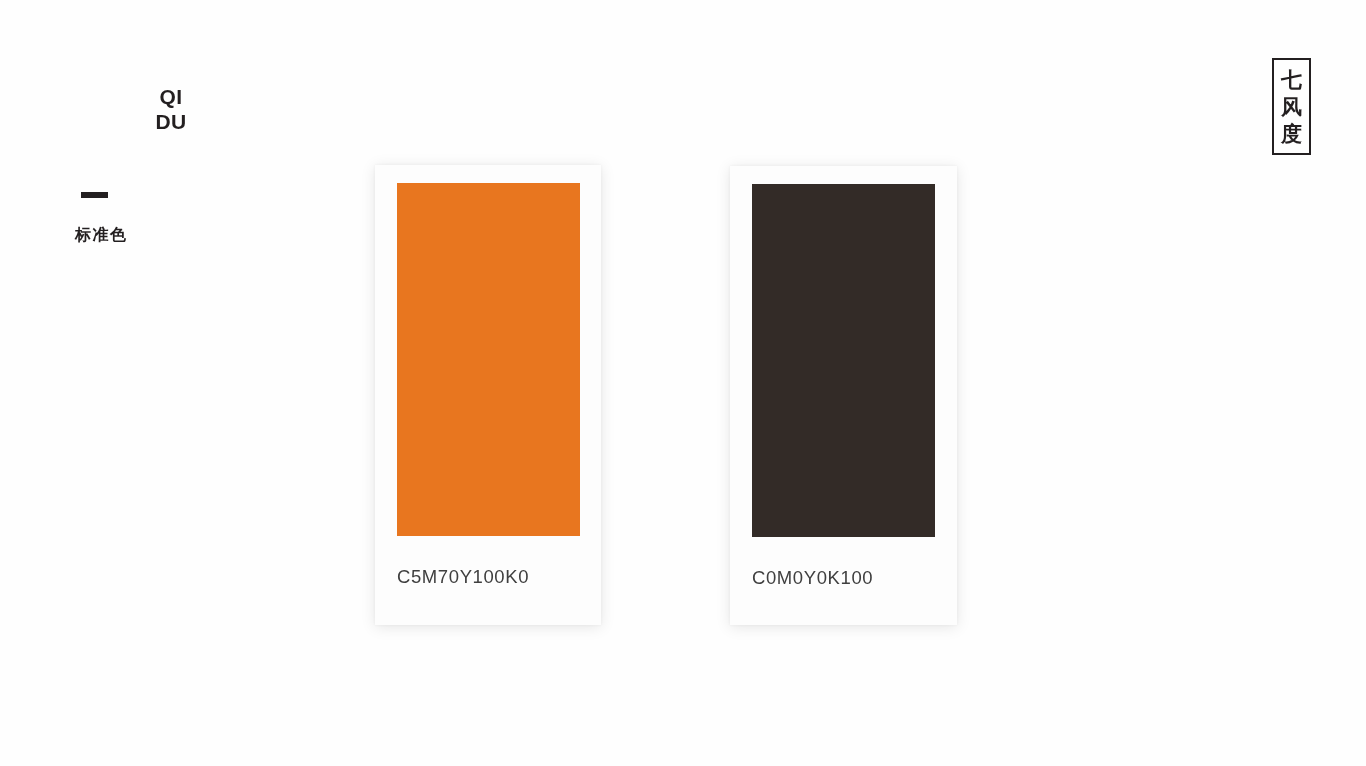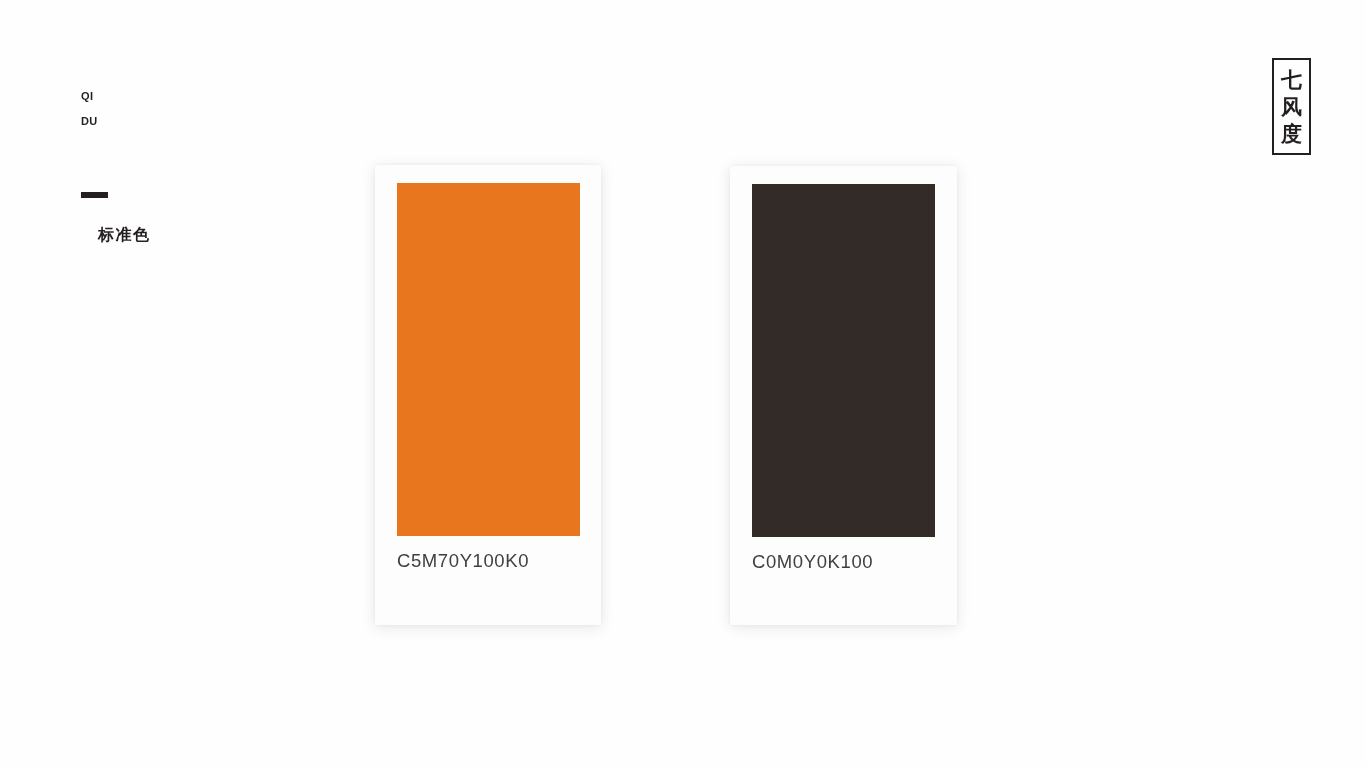--- a/index.html
+++ b/index.html
@@ -19,40 +19,41 @@
   
   .side-heading {
     position: absolute;
     left: 81px;
     top: 84px;
     width: 180px;
   }
   .brand-latin {
     font-family: "Liberation Sans", sans-serif;
     font-weight: bold;
-    font-size: 11px;
+    font-size: 21px;
     line-height: 25px;
     letter-spacing: 0.4px;
     color: #231f20;
+    text-align: center;
   }
   .brand-latin .line {
     display: block;
     white-space: pre;
   }
   .rule-dash {
     position: absolute;
     left: 81px;
     top: 192px;
     width: 27px;
     height: 6px;
     background: #231f20;
   }
   .section-label-cn {
     position: absolute;
-    left: 98px;
+    left: 75px;
     top: 225px;
     font-family: "DejaVu Serif", "Liberation Serif", serif;
     font-weight: bold;
     font-size: 16px;
     letter-spacing: 1.5px;
     color: #231f20;
     white-space: nowrap;
   }
 
   
@@ -99,21 +100,21 @@
   .swatch-chip {
     position: absolute;
     left: 22px;
     top: 18px;
     width: 183px;
     height: 353px;
   }
   .swatch-code {
     position: absolute;
     left: 22px;
-    top: 385px;
+    top: 401px;
     font-family: "Liberation Sans", sans-serif;
     font-size: 18.5px;
     font-weight: 400;
     letter-spacing: 0.6px;
     color: #3f3f3f;
     white-space: nowrap;
   }
 </style>
 </head>
 <body style="background: rgb(254, 254, 254);">

